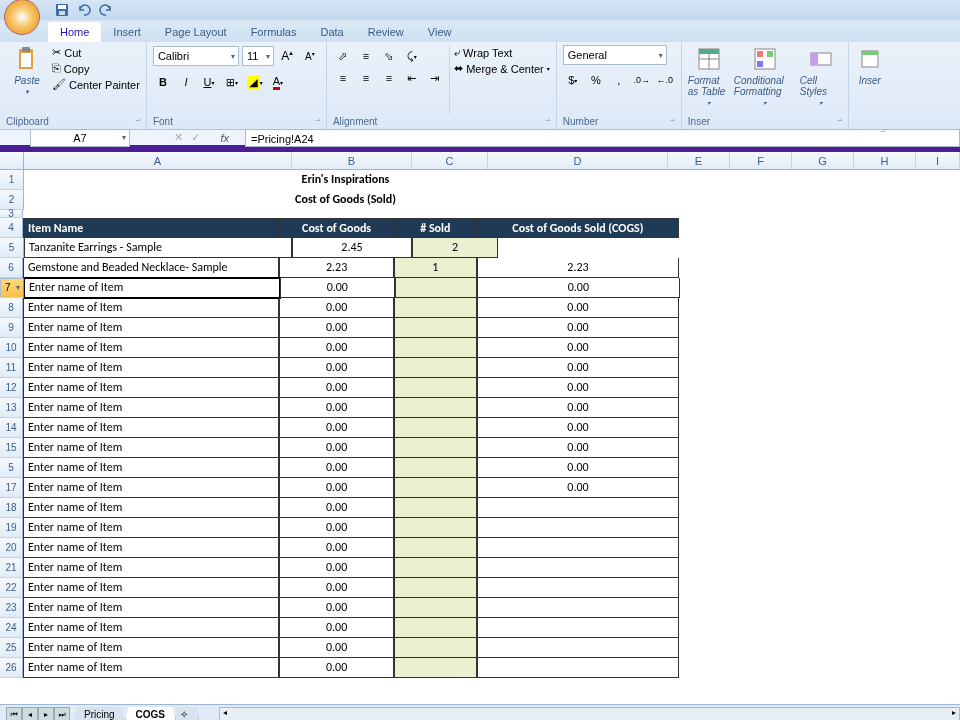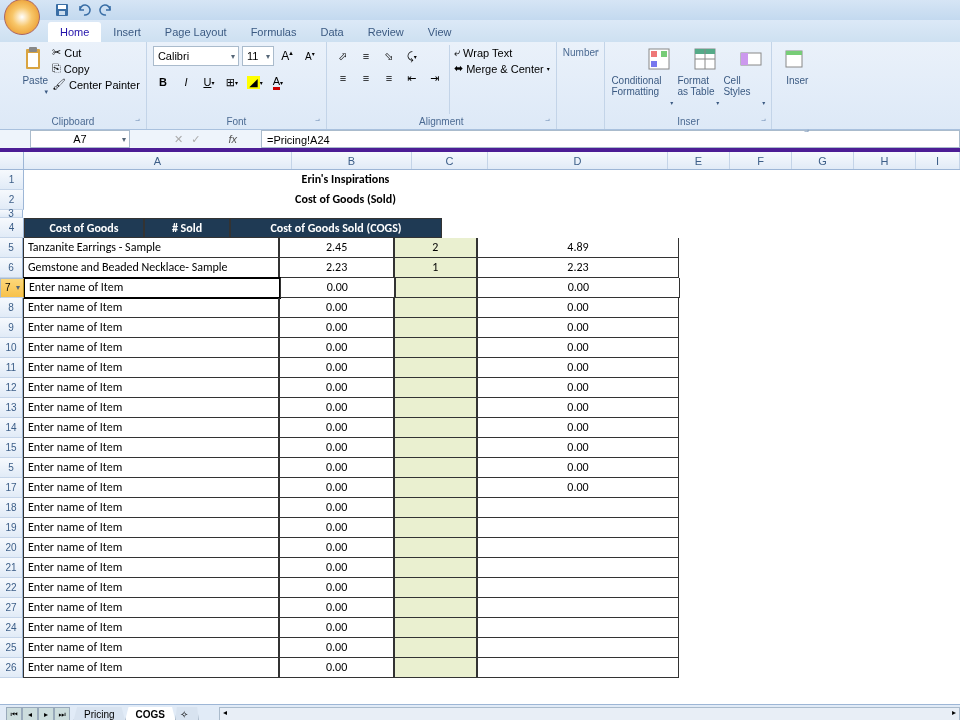--- a/index.html
+++ b/index.html
@@ -13,34 +13,34 @@
 
 
 .tabs { height: 22px; background: linear-gradient(#dce9f7, #cde0f1); display: flex; align-items: flex-end; padding-left: 48px; }
 .tab { padding: 4px 12px; font-size: 11px; color: #3b5a82; cursor: pointer; }
 .tab.active { background: #fff; border-radius: 3px 3px 0 0; color: #21a; font-weight: 500; }
 
 
 .ribbon { height: 88px; background: linear-gradient(#eaf1fa, #dde9f7); border-bottom: 1px solid #a9c1de; display: flex; }
 .group { border-right: 1px solid #c3d4e8; padding: 3px 6px 0 6px; display: flex; flex-direction: column; height: 100%; }
 .group-body { flex: 1; display: flex; gap: 4px; }
-.group-label { font-size: 10px; text-align: center; color: #4b6a92; padding: 2px 0; position: relative; }
+.group-label { font-size: 10px; color: #4b6a92; padding: 2px 0; position: relative; }
 .group-label::after { content: '⌐'; transform: rotate(180deg); display: inline-block; position: absolute; right: 0; font-size: 8px; color: #6a89b1; }
-.bigbtn { width: 42px; display: flex; flex-direction: column; align-items: flex-end; gap: 2px; font-size: 10px; color: #3b5a82; }
+.bigbtn { width: 42px; display: flex; flex-direction: column; align-items: center; gap: 2px; font-size: 10px; color: #3b5a82; font-style: italic; }
 .bigicon { width: 28px; height: 28px; }
 .minirow { display: flex; gap: 3px; align-items: center; margin: 1px 0; }
 .minibtn { width: 20px; height: 20px; border: 1px solid transparent; display: flex; align-items: center; justify-content: center; font-size: 11px; }
 .sel { height: 20px; background: #fff; border: 1px solid #abc; padding: 0 16px 0 4px; font-size: 11px; position: relative; display: flex; align-items: center; }
 .sel::after { content: '▾'; position: absolute; right: 3px; font-size: 8px; color: #567; }
 
 
-.fbar { height: 22px; border-bottom: 4px solid #4c1d95; display: flex; align-items: center; background: #eef4fb; }
+.fbar { height: 22px; border-bottom: 7px solid #4c1d95; display: flex; align-items: center; background: #eef4fb; }
 .namebox { width: 100px; margin: 0 40px 0 30px; background: #fff; border: 1px solid #abc; height: 18px; display: flex; align-items: center; justify-content: center; font-size: 11px; position: relative; }
 .namebox::after { content: '▾'; position: absolute; right: 3px; font-size: 8px; color: #567; }
-.fxlabel { font-style: italic; font-size: 11px; color: #555; margin: 0 24px; }
+.fxlabel { font-style: italic; font-size: 11px; color: #555; margin: 0 16px; }
 .formula { flex: 1; background: #fff; border: 1px solid #abc; height: 18px; padding: 0 5px; line-height: 18px; font-size: 11px; }
 
 
 .gridwrap { position: relative; height: 552px; overflow: hidden; }
 .colhead { display: flex; height: 18px; background: linear-gradient(#f6f9fd, #e1ebf7); border-bottom: 1px solid #9db6d6; }
 .corner { width: 24px; border-right: 1px solid #9db6d6; background: linear-gradient(#f6f9fd, #e1ebf7); }
 .ch { border-right: 1px solid #c4d4e8; text-align: center; line-height: 18px; font-size: 11px; color: #3c5e88; }
 .rows { height: 534px; overflow: hidden; }
 .row { display: flex; height: 20px; }
 .row.short { height: 8px; }
@@ -220,43 +220,66 @@
             <span>⬌</span>
             <span>Merge &amp; Center</span>
             <span style="font-size:6px">▾</span>
           </div>
       </div>
     </div>
     <div class="group-label">Alignment</div>
   </div>
 
   <div class="group">
+    <div class="group-body" style="flex-direction:column">
+      <div class="sel" style="width:104px">
+          <span>General</span>
+        </div>
+      <div class="minirow">
+        <div class="minibtn">
+            <span>$</span>
+            <span style="font-size:6px">▾</span>
+          </div>
+        <div class="minibtn">
+            <span>%</span>
+          </div>
+        <div class="minibtn">
+            <span>,</span>
+          </div>
+        <div class="minibtn">
+            <span style="font-size:9px">.0→</span>
+          </div>
+        <div class="minibtn">
+            <span style="font-size:9px">←.0</span>
+          </div>
+      </div>
+    </div>
     <div class="group-label">Number</div>
   </div>
 
   <div class="group">
     <div class="group-body">
+      <div class="bigbtn">
+        <svg class="bigicon" viewBox="0 0 28 28">
+            <rect x="4" y="4" width="20" height="20" fill="#fff" stroke="#888"></rect>
+            <rect x="4" y="4" width="20" height="5" fill="#5a8"></rect>
+            <line x1="14" y1="4" x2="14" y2="24" stroke="#888"></line>
+            <line x1="4" y1="14" x2="24" y2="14" stroke="#888"></line>
+          </svg>
+        <span style="line-height:1.1">Format as Table</span>
+          <span style="font-size:6px">▾</span>
+      </div>
       <div class="bigbtn" style="width:62px">
         <svg class="bigicon" viewBox="0 0 28 28">
             <rect x="4" y="4" width="20" height="20" fill="#fff" stroke="#888"></rect>
             <rect x="6" y="6" width="6" height="6" fill="#e77"></rect>
             <rect x="16" y="6" width="6" height="6" fill="#7c7"></rect>
             <rect x="6" y="16" width="6" height="6" fill="#77e"></rect>
           </svg>
         <span style="line-height:1.1">Conditional Formatting</span>
-          <span style="font-size:6px">▾</span>
-      </div>
-      <div class="bigbtn">
-        <svg class="bigicon" viewBox="0 0 28 28">
-            <rect x="4" y="4" width="20" height="20" fill="#fff" stroke="#888"></rect>
-            <rect x="4" y="4" width="20" height="5" fill="#5a8"></rect>
-            <line x1="14" y1="4" x2="14" y2="24" stroke="#888"></line>
-            <line x1="4" y1="14" x2="24" y2="14" stroke="#888"></line>
-          </svg>
-        <span style="line-height:1.1">Format as Table</span>
           <span style="font-size:6px">▾</span>
       </div>
       <div class="bigbtn">
         <svg class="bigicon" viewBox="0 0 28 28">
             <rect x="4" y="8" width="20" height="12" fill="#fff" stroke="#888"></rect>
             <rect x="4" y="8" width="7" height="12" fill="#c9e"></rect>
           </svg>
         <span style="line-height:1.1">Cell Styles</span>
           <span style="font-size:6px">▾</span>
       </div>
@@ -329,35 +352,35 @@
         <div class="cell cC nob" style="height: 8px;"></div>
         <div class="cell cD nob" style="height: 8px;"></div>
         <div class="cell cE nob" style="height: 8px;"></div>
         <div class="cell cF nob" style="height: 8px;"></div>
         <div class="cell cG nob" style="height: 8px;"></div>
         <div class="cell cH nob" style="height: 8px;"></div>
         <div class="cell cI nob" style="height: 8px;"></div>
       </div>
       <div class="row">
         <div class="rh">4</div>
+        <div class="cell cA hdr bdr bdr-top">Item Name</div>
         <div class="cell cB hdr bdr bdr-top calign">Cost of Goods</div>
         <div class="cell cC hdr bdr bdr-top calign"># Sold</div>
         <div class="cell cD hdr bdr bdr-top calign">Cost of Goods Sold (COGS)</div>
         <div class="cell cE nob"></div>
         <div class="cell cF nob"></div>
         <div class="cell cG nob"></div>
         <div class="cell cH nob"></div>
         <div class="cell cI nob"></div>
       </div>
       <div class="row">
         <div class="rh">5</div>
         <div class="cell cA bdr">Tanzanite Earrings - Sample</div>
         <div class="cell cB bdr calign">2.45</div>
         <div class="cell cC bdr soldcol calign">2</div>
-        <div class="cell cD bdr calign">4.89</div>
         <div class="cell cE nob"></div>
         <div class="cell cF nob"></div>
         <div class="cell cG nob"></div>
         <div class="cell cH nob"></div>
         <div class="cell cI nob"></div>
       </div>
       <div class="row">
         <div class="rh">6</div>
         <div class="cell cA bdr">Gemstone and Beaded Necklace- Sample</div>
         <div class="cell cB bdr calign">2.23</div>
@@ -555,21 +578,21 @@
         <div class="cell cB bdr calign">0.00</div>
         <div class="cell cC bdr soldcol calign"></div>
         <div class="cell cD bdr calign"></div>
         <div class="cell cE nob"></div>
         <div class="cell cF nob"></div>
         <div class="cell cG nob"></div>
         <div class="cell cH nob"></div>
         <div class="cell cI nob"></div>
       </div>
       <div class="row">
-        <div class="rh">27</div>
+        <div class="rh">23</div>
         <div class="cell cA bdr">Enter name of Item</div>
         <div class="cell cB bdr calign">0.00</div>
         <div class="cell cC bdr soldcol calign"></div>
         <div class="cell cD bdr calign"></div>
         <div class="cell cE nob"></div>
         <div class="cell cF nob"></div>
         <div class="cell cG nob"></div>
         <div class="cell cH nob"></div>
         <div class="cell cI nob"></div>
       </div>

